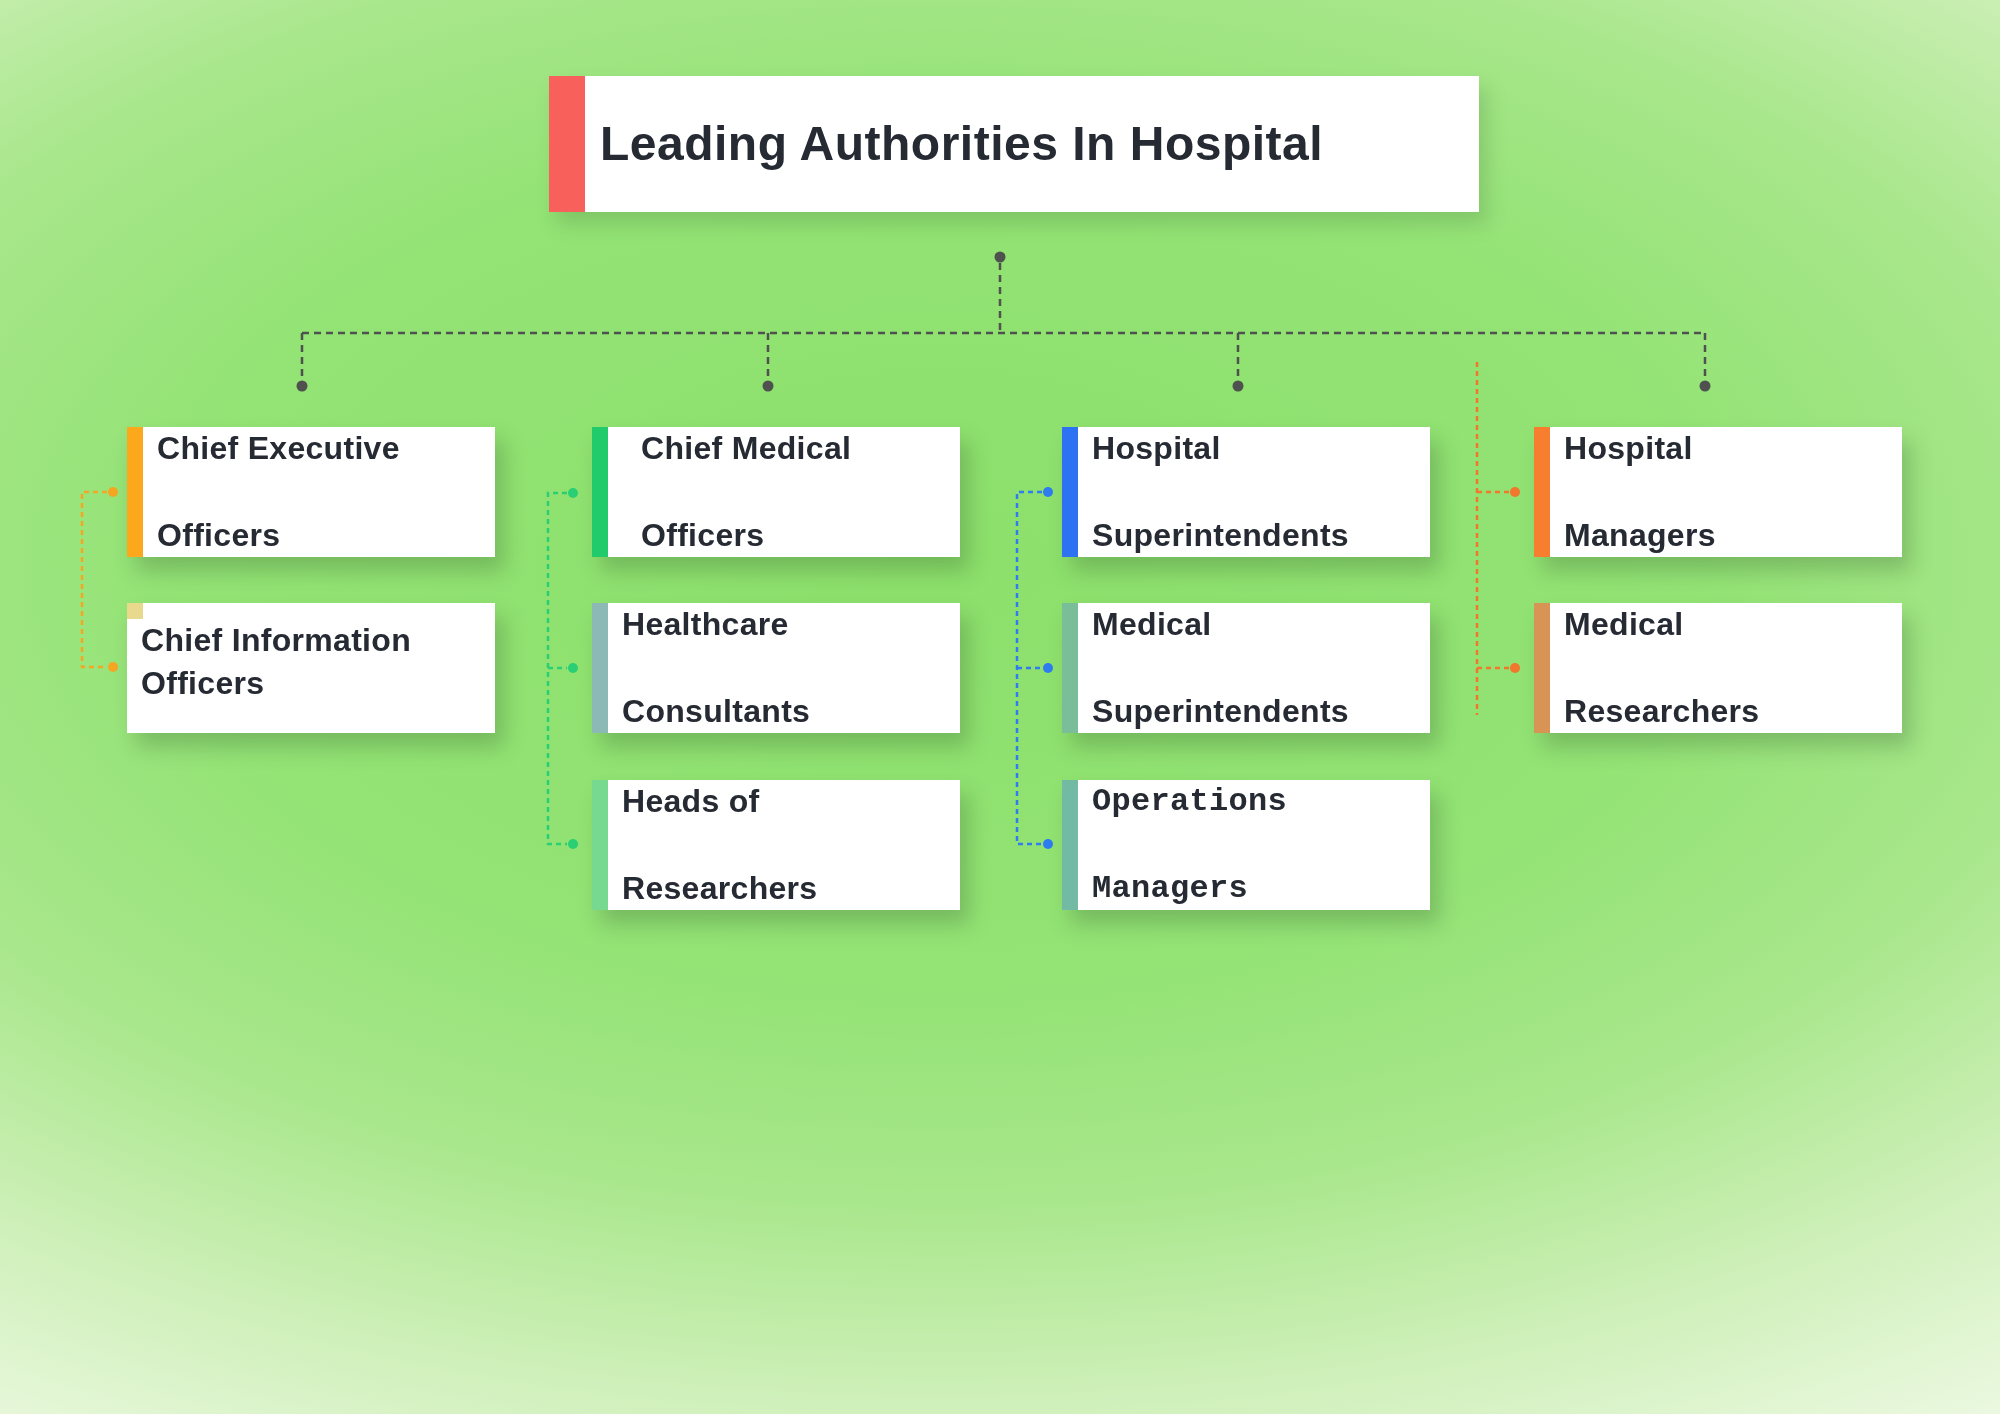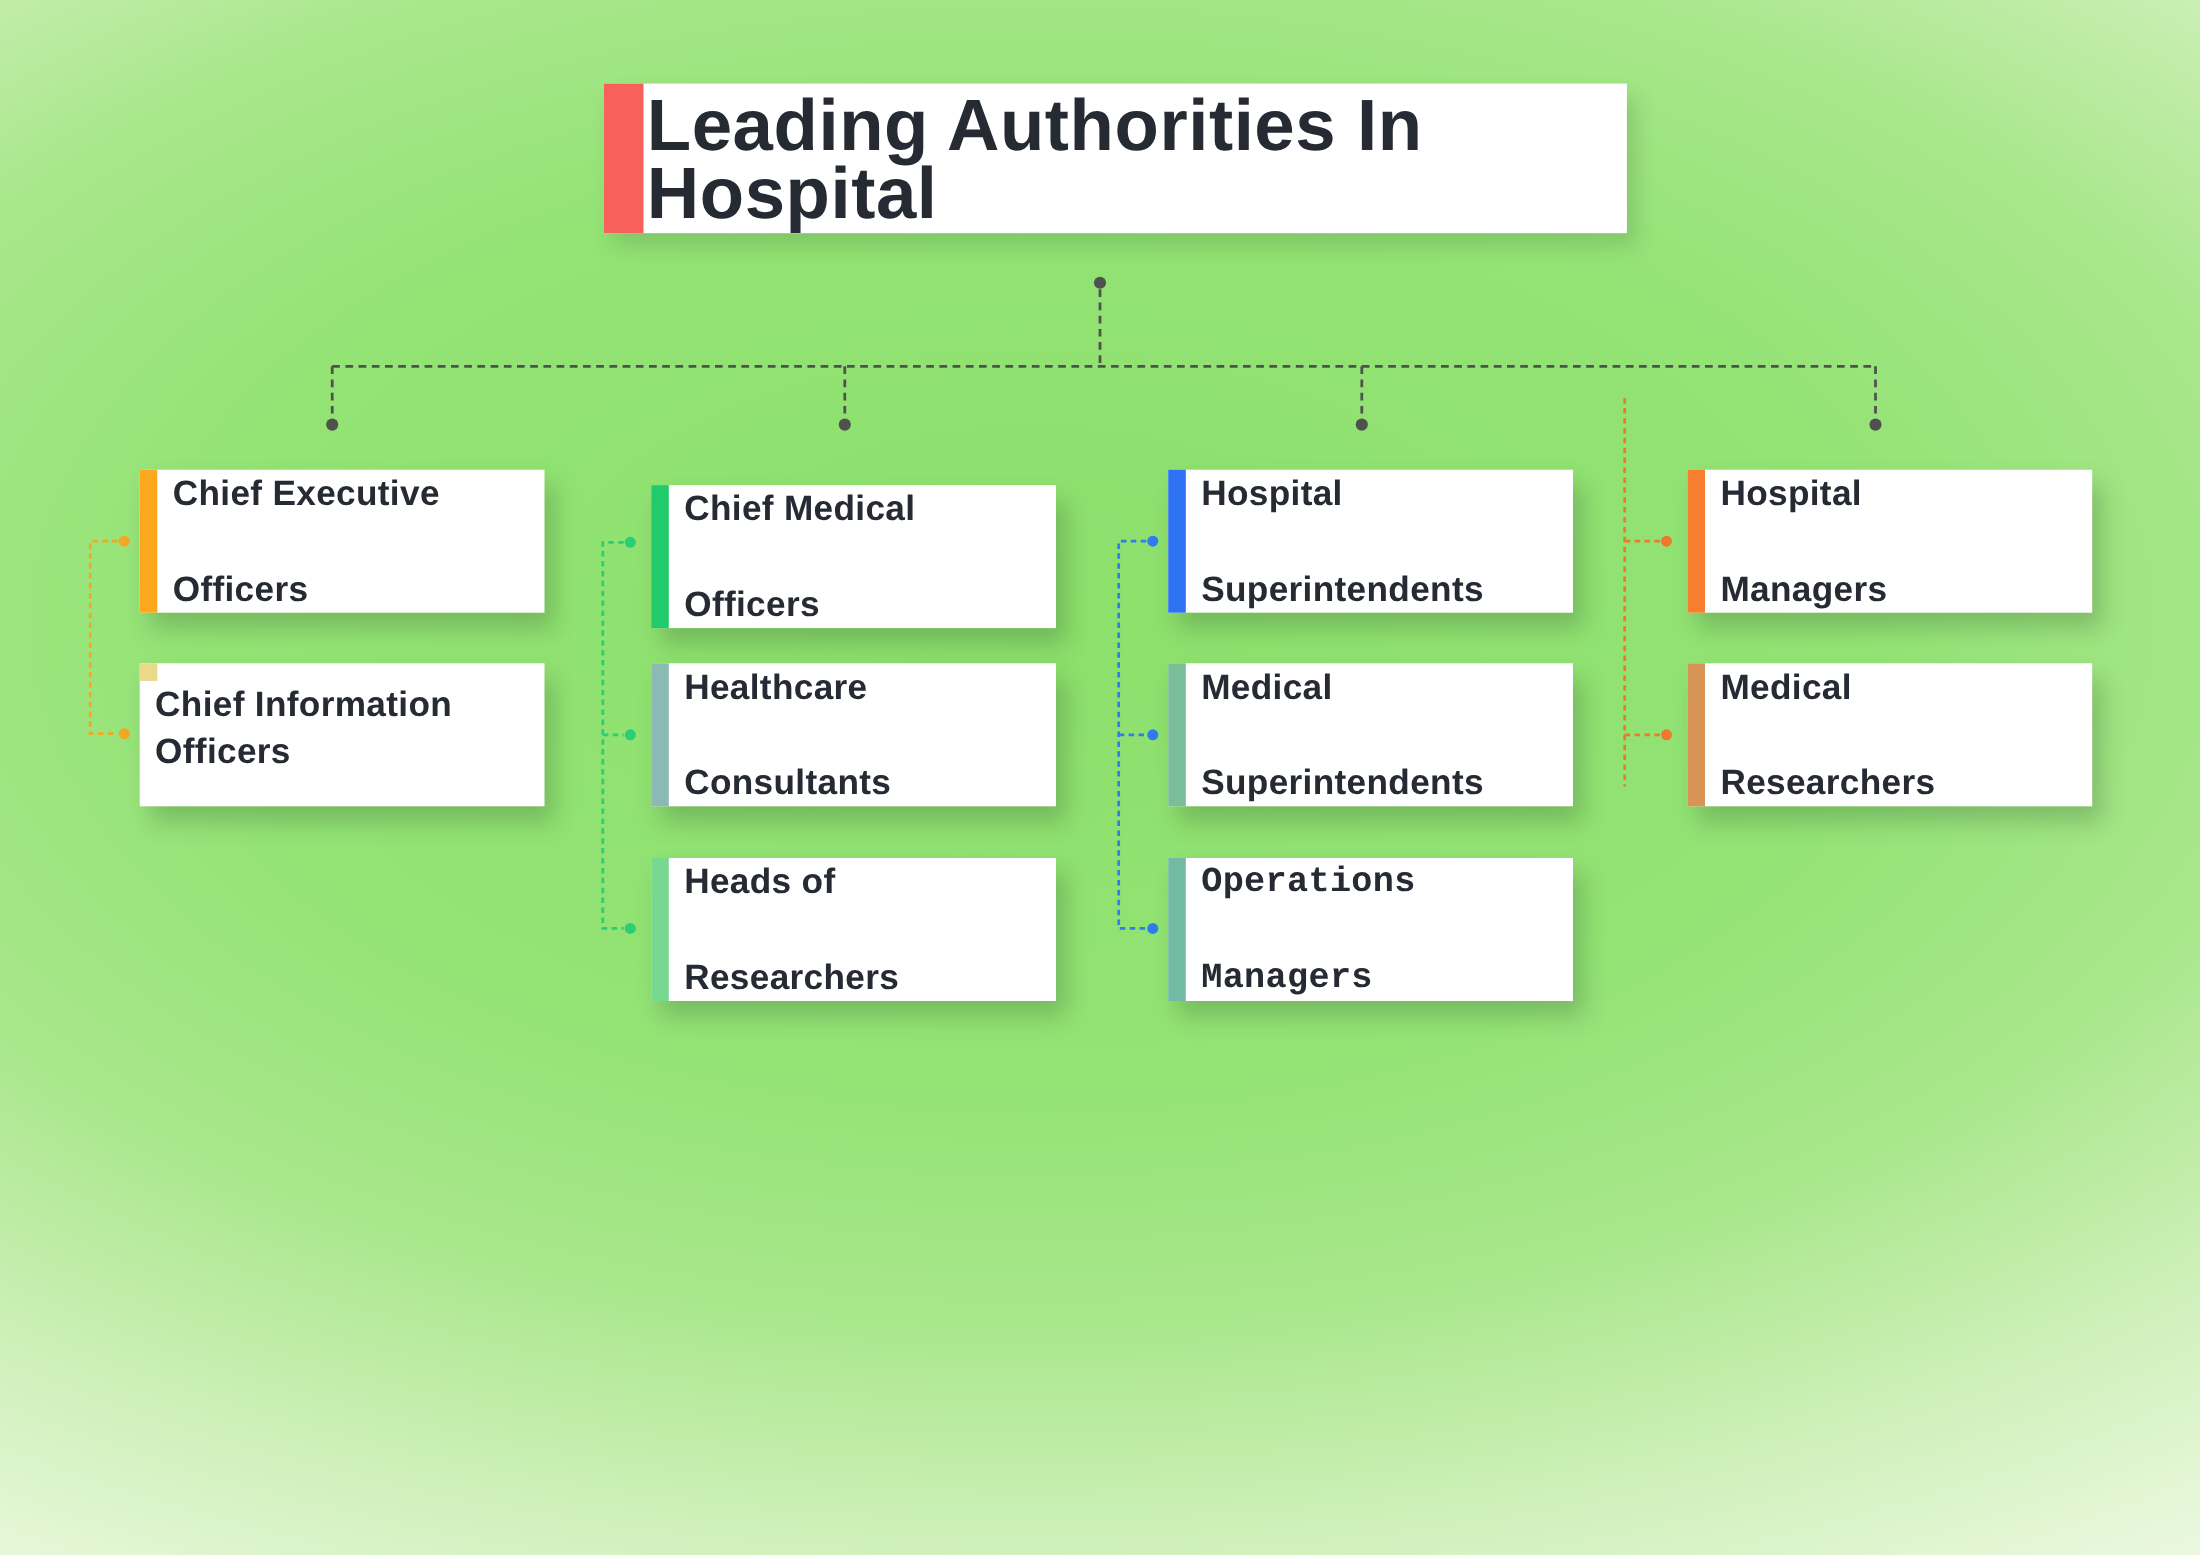--- a/index.html
+++ b/index.html
@@ -16,22 +16,22 @@
   }
   .connectors{position:absolute;left:0;top:0;}
   .title-card{
     position:absolute;left:549px;top:76px;width:930px;height:136px;
     background:#ffffff;display:flex;align-items:stretch;
     box-shadow:8px 12px 18px rgba(60,100,55,0.22);
   }
   .title-bar{width:36px;flex:0 0 36px;}
   .title-text{
     display:flex;flex-direction:column;justify-content:center;
-    padding-left:3px;color:#262A33;font-weight:700;
-    font-size:66px;line-height:62px;letter-spacing:0.5px;
+    padding-left:15px;color:#262A33;font-weight:700;
+    font-size:48px;line-height:62px;letter-spacing:0.5px;
   }
   .org-card{
     position:absolute;width:368px;height:130px;background:#ffffff;
     display:flex;align-items:stretch;
     box-shadow:9px 14px 20px rgba(55,95,50,0.30);
   }
   .card-bar{width:16px;flex:0 0 16px;}
   .card-label{
     display:flex;flex-direction:column;justify-content:space-between;
     padding-left:14px;padding-right:6px;color:#262A33;font-weight:700;
@@ -115,21 +115,21 @@
     </div>
   </div>
   <div class="org-card" style="left:127px;top:603px;flex-direction:column;">
     <span class="card-bar" style="background: rgb(232, 217, 140);"></span>
     <div class="card-label">
       <span>Chief Information</span>
       <span>Officers</span>
     </div>
   </div>
 
-  <div class="org-card" style="left:592px;top:441px;">
+  <div class="org-card" style="left:592px;top:427px;gap:19px;">
     <span class="card-bar" style="background: rgb(33, 203, 108);"></span>
     <div class="card-label">
       <span>Chief Medical</span>
       <span>Officers</span>
     </div>
   </div>
   <div class="org-card" style="left:592px;top:603px;">
     <span class="card-bar" style="background: rgb(140, 184, 181);"></span>
     <div class="card-label">
       <span>Healthcare</span>

